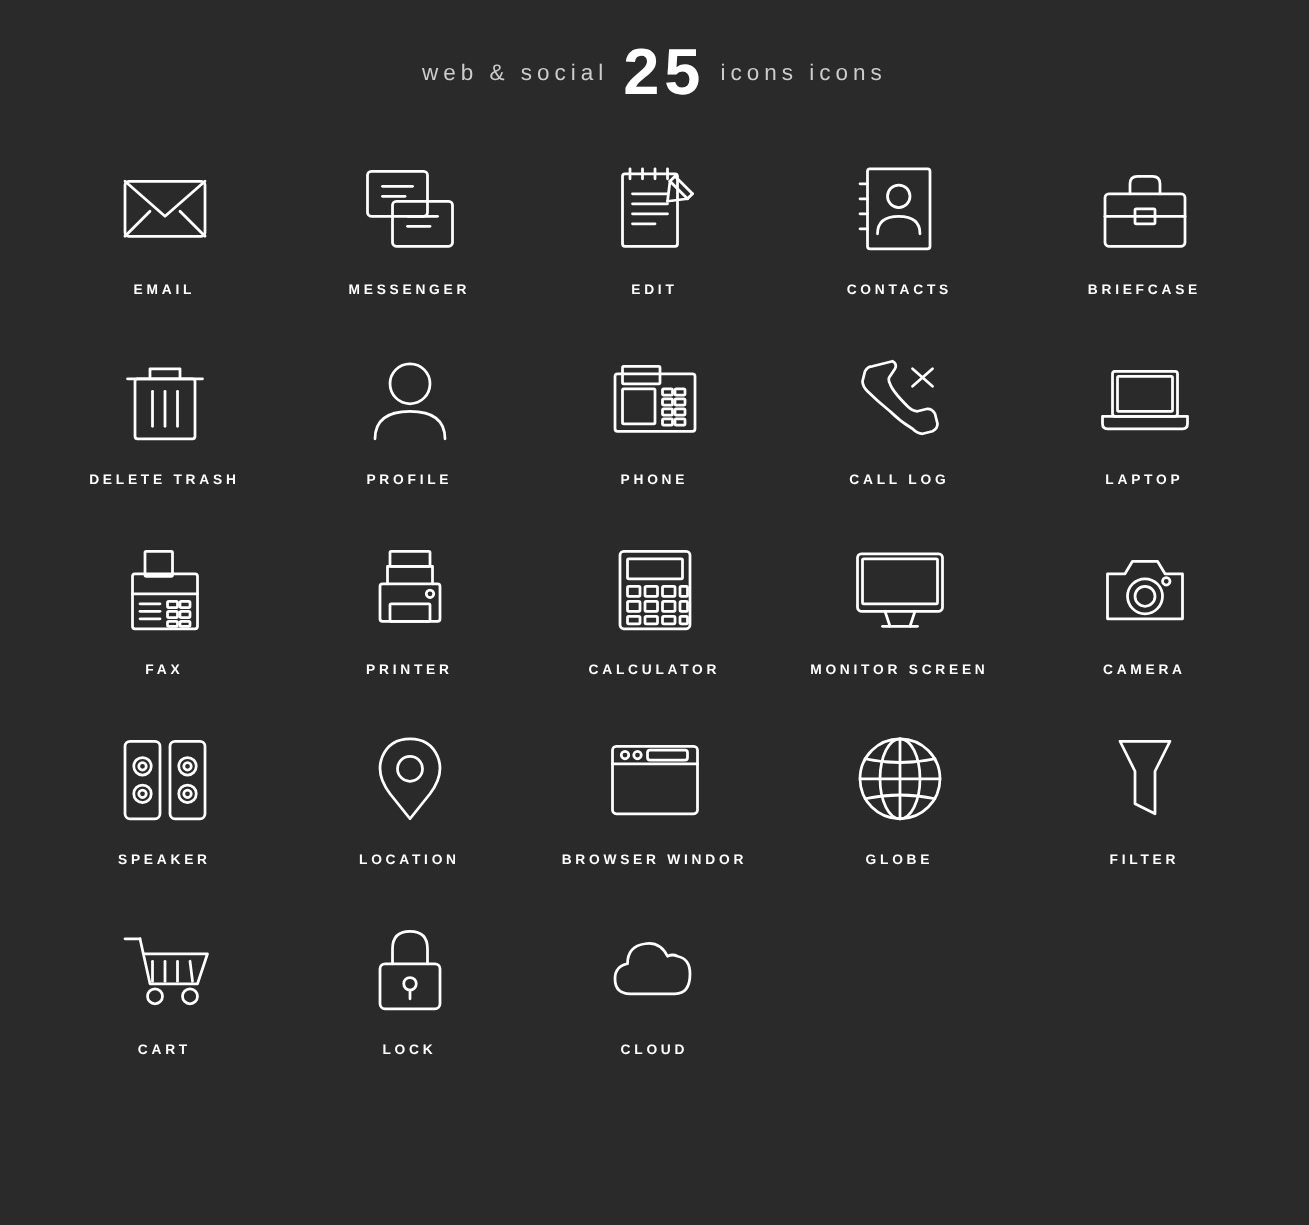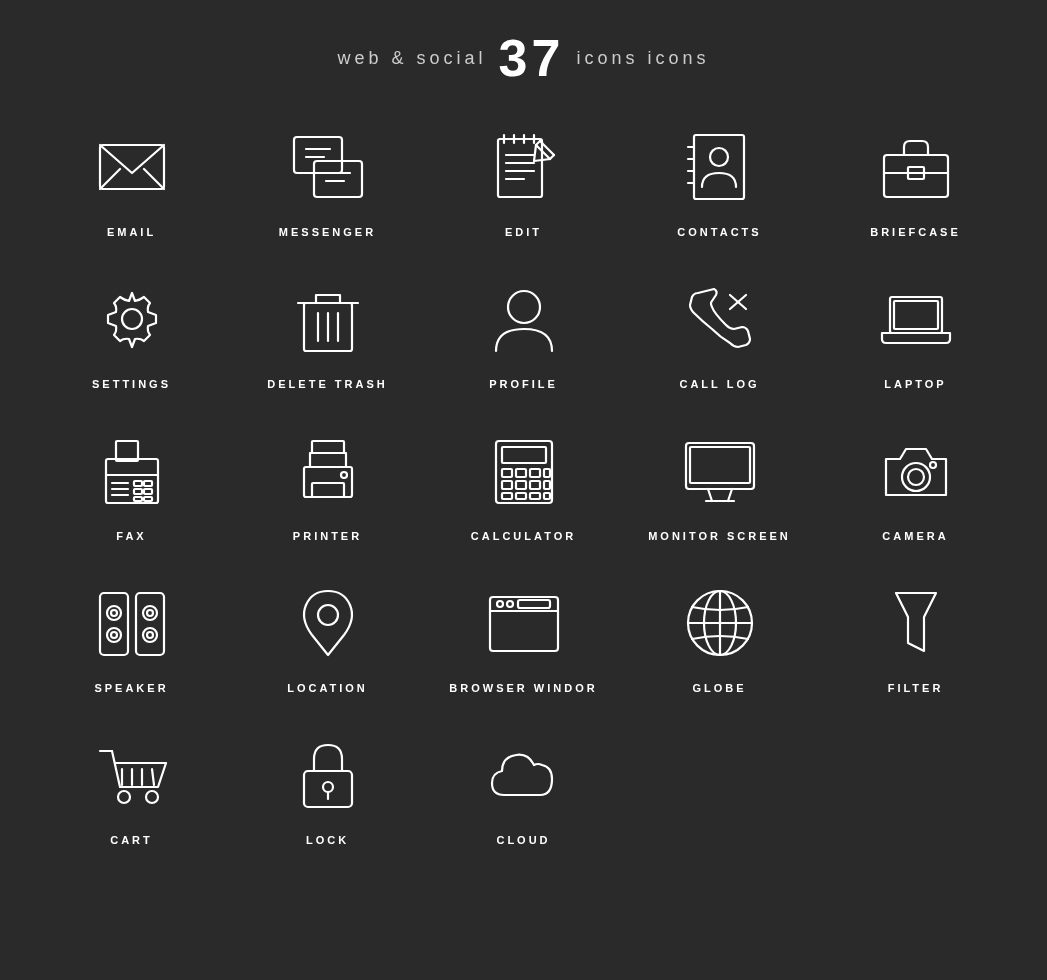--- a/index.html
+++ b/index.html
@@ -68,21 +68,21 @@
       color: white;
       text-align: center;
       text-transform: uppercase;
     }
   </style>
 </head>
 <body>
 
 <div class="header">
   <span>web &amp; social</span>
-  <span class="number">37</span>
+  <span class="number">25</span>
   <span>icons icons</span>
 </div>
 
 <div class="icons-grid">
 
   <div class="icon-item">
     <div class="icon-wrap">
       <svg viewBox="0 0 80 80">
         <rect x="8" y="18" width="64" height="44" rx="3"></rect>
         <polyline points="8,18 40,46 72,18"></polyline>
@@ -153,29 +153,20 @@
       <svg viewBox="0 0 80 80">
         <rect x="8" y="28" width="64" height="42" rx="3"></rect>
         <path d="M28 28 L28 20 Q28 14 34 14 L46 14 Q52 14 52 20 L52 28"></path>
         <line x1="8" y1="46" x2="72" y2="46"></line>
         <rect x="32" y="40" width="16" height="12" rx="1"></rect>
       </svg>
     </div>
     <span class="icon-label">BRIEFCASE</span>
   </div>
 
-  <div class="icon-item">
-    <div class="icon-wrap">
-      <svg viewBox="0 0 80 80">
-        <circle cx="40" cy="40" r="10"></circle>
-        <path d="M40 14 L43 22 Q48 21 52 18 L58 24 Q55 28 56 33 L64 36 L64 44 L56 47 Q55 52 58 56 L52 62 Q48 59 43 60 L40 68 L37 60 Q32 59 28 62 L22 56 Q25 52 24 47 L16 44 L16 36 L24 33 Q25 28 22 24 L28 18 Q32 21 37 22 Z"></path>
-      </svg>
-    </div>
-    <span class="icon-label">SETTINGS</span>
-  </div>
 
   <div class="icon-item">
     <div class="icon-wrap">
       <svg viewBox="0 0 80 80">
         <line x1="10" y1="24" x2="70" y2="24"></line>
         <path d="M28 24 L28 16 L52 16 L52 24"></path>
         <rect x="16" y="24" width="48" height="48" rx="2"></rect>
         <line x1="30" y1="34" x2="30" y2="62"></line>
         <line x1="40" y1="34" x2="40" y2="62"></line>
         <line x1="50" y1="34" x2="50" y2="62"></line>
@@ -187,20 +178,40 @@
   <div class="icon-item">
     <div class="icon-wrap">
       <svg viewBox="0 0 80 80">
         <circle cx="40" cy="28" r="16"></circle>
         <path d="M12 72 Q12 50 40 50 Q68 50 68 72"></path>
       </svg>
     </div>
     <span class="icon-label">PROFILE</span>
   </div>
 
+  <div class="icon-item">
+    <div class="icon-wrap">
+      <svg viewBox="0 0 80 80">
+        <rect x="8" y="20" width="64" height="46" rx="2"></rect>
+        <rect x="14" y="14" width="30" height="14" rx="1"></rect>
+
+        <rect x="46" y="32" width="8" height="5" rx="1"></rect>
+        <rect x="56" y="32" width="8" height="5" rx="1"></rect>
+        <rect x="46" y="40" width="8" height="5" rx="1"></rect>
+        <rect x="56" y="40" width="8" height="5" rx="1"></rect>
+        <rect x="46" y="48" width="8" height="5" rx="1"></rect>
+        <rect x="56" y="48" width="8" height="5" rx="1"></rect>
+        <rect x="46" y="56" width="8" height="5" rx="1"></rect>
+        <rect x="56" y="56" width="8" height="5" rx="1"></rect>
+
+        <rect x="14" y="32" width="26" height="28" rx="1"></rect>
+      </svg>
+    </div>
+    <span class="icon-label">PHONE</span>
+  </div>
 
   <div class="icon-item">
     <div class="icon-wrap">
       <svg viewBox="0 0 80 80">
         <path d="M18 14 Q14 14 12 18 L10 26 Q10 30 14 34 Q22 42 32 50 Q40 58 50 64 Q54 68 58 68 L66 66 Q70 64 70 60 L68 52 Q66 48 62 48 L54 50 Q50 50 46 46 Q34 34 32 28 Q30 24 32 22 L36 16 Q38 12 34 10 Z"></path>
         <line x1="50" y1="16" x2="66" y2="30"></line>
         <line x1="66" y1="16" x2="50" y2="30"></line>
       </svg>
     </div>
     <span class="icon-label">CALL LOG</span>

